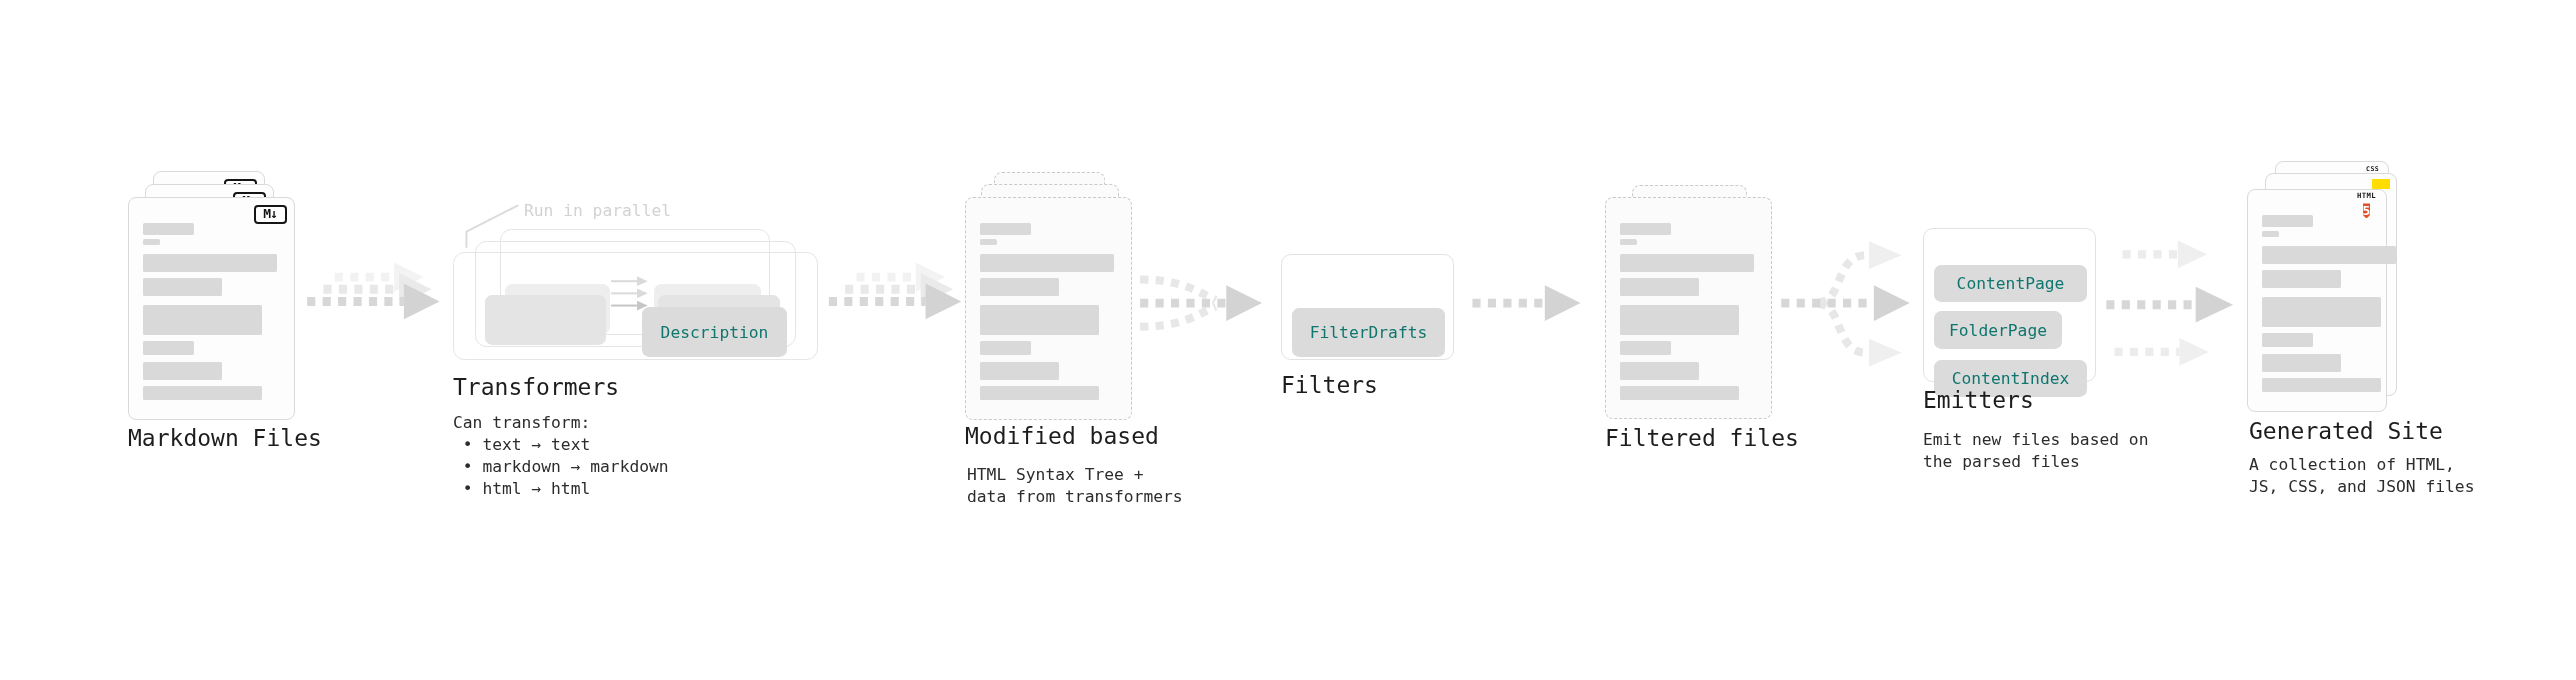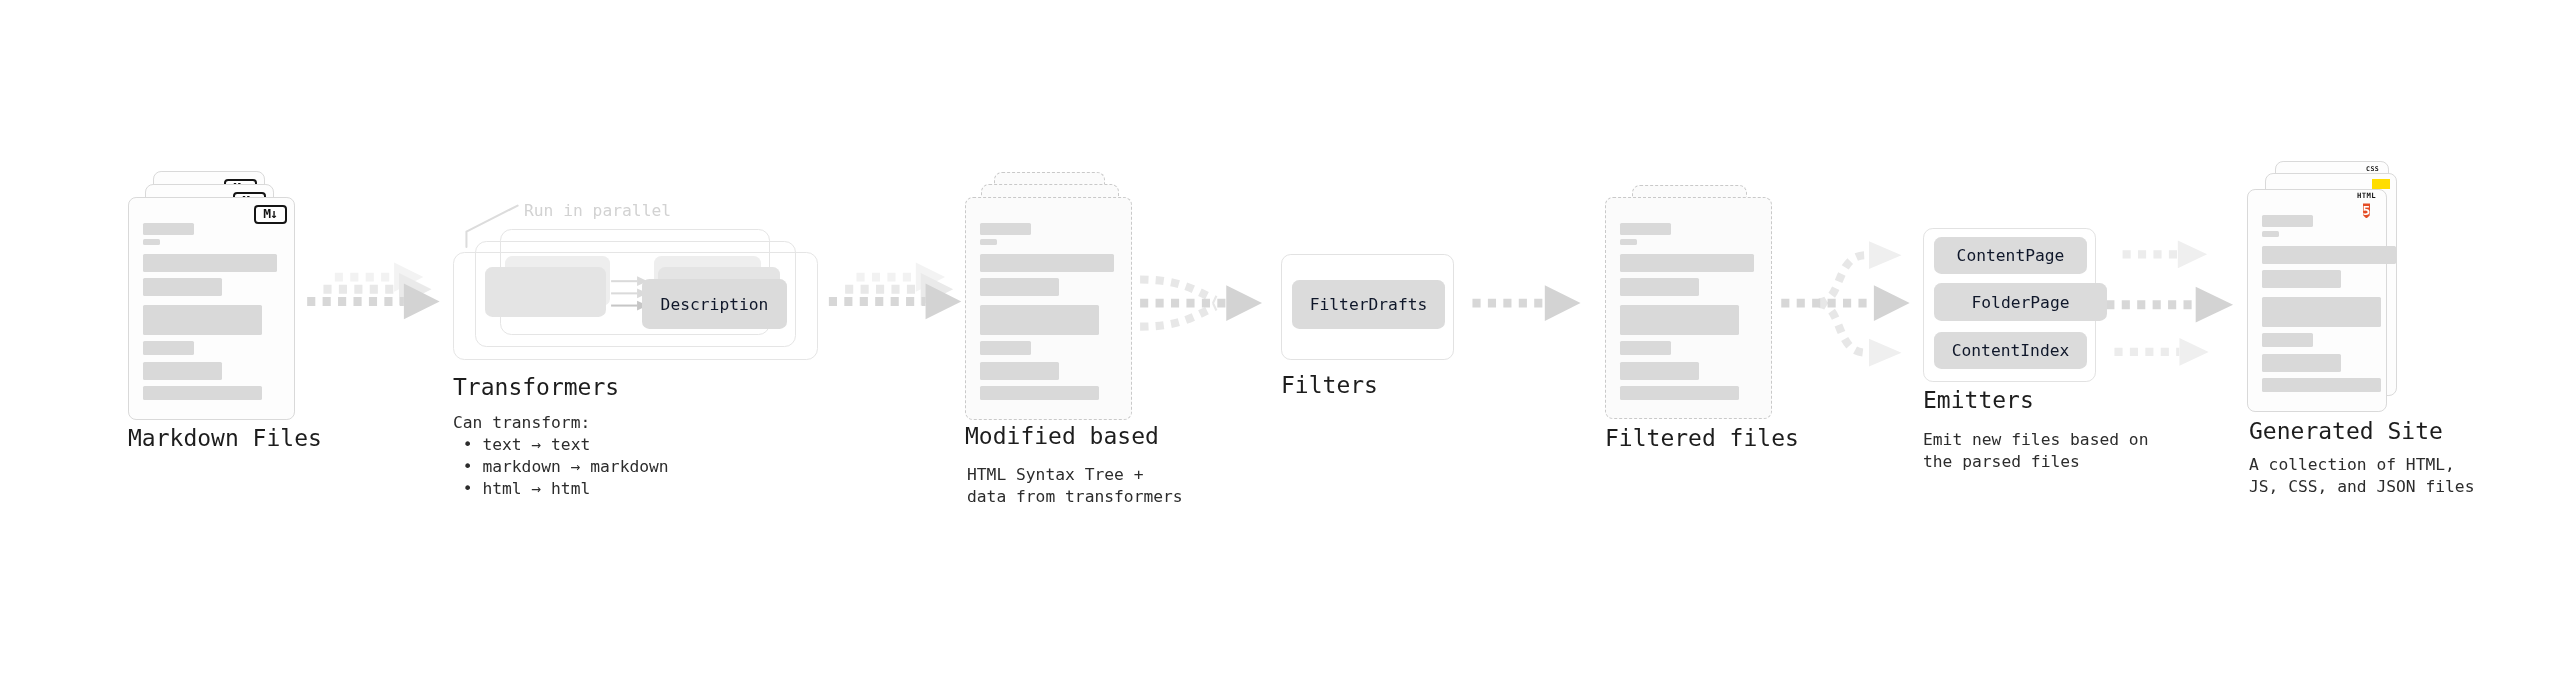--- a/index.html
+++ b/index.html
@@ -59,21 +59,21 @@
     color:#fff; font-size:13px; font-weight:bold; line-height:21px; text-align:center;
   }
 
   
   .panel { position:absolute; border:1.6px solid #e2e2e2; border-radius:9.8px; box-sizing:border-box; background:transparent; }
   .panel.white { background:#ffffff; }
   .panel.r14 { border-radius:11.4px; border-color:#e5e5e5; }
   .tbtn {
     position:absolute; border-radius:7.3px; box-sizing:border-box;
     display:flex; align-items:center; justify-content:center;
-    font-size:16.3px; color:#0f172a; white-space:pre;
+    font-size:16.3px; color:#0f766e; white-space:pre;margin-top:28px;
   }
   .fill-1 { background:#dbdbdb; }
   .fill-2 { background:#e4e4e4; }
   .fill-3 { background:#eeeeee; }
 
   
   .heading { position:absolute; font-size:23px; line-height:24.4px; color:#1d1d1d; white-space:pre; }
   .caption { position:absolute; font-size:16.3px; line-height:22px; color:#2c2c2c; white-space:pre; }
   .note    { position:absolute; font-size:16.3px; line-height:18px; color:#d2d2d2; white-space:pre; }
 </style>
@@ -216,21 +216,21 @@
       <i class="bar"></i>
       <i class="bar"></i>
       <i class="bar"></i>
       <i class="bar"></i>
     </div>
   </div>
   <div class="heading" style="left:1605px;top:426px">Filtered files</div>
 
   <div class="panel white" style="left:1923px;top:228px;width:173px;height:154px"></div>
   <div class="tbtn fill-1" style="left:1934px;top:237px;width:153px;height:37px">ContentPage</div>
-  <div class="tbtn fill-1" style="left:1934px;top:283px;width:173px;height:38px">FolderPage</div>
+  <div class="tbtn fill-1" style="left:1934px;top:283px;width:128px;height:38px">FolderPage</div>
   <div class="tbtn fill-1" style="left:1934px;top:332px;width:153px;height:37px">ContentIndex</div>
   <div class="heading" style="left:1923px;top:388px">Emitters</div>
   <div class="caption" style="left:1923px;top:429px">Emit new files based on
 the parsed files</div>
 
   <div class="card solid" style="left:2275px;top:161px;width:114px;height:223px">
     <span class="css-badge">
       <span class="css-word">CSS</span>
       <span class="css-bar"></span>
     </span>

